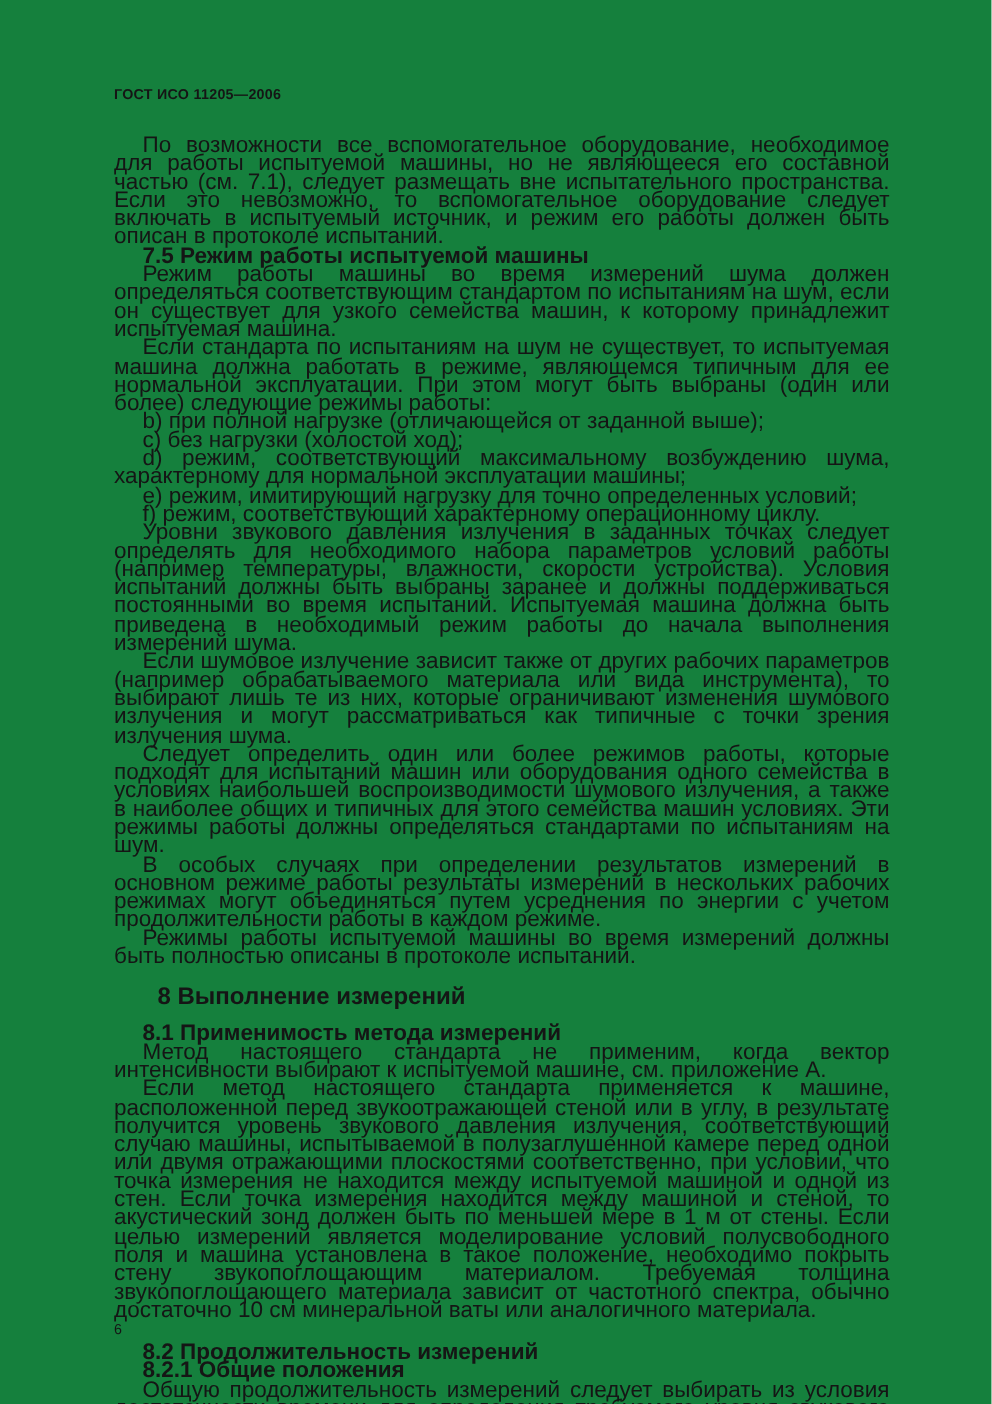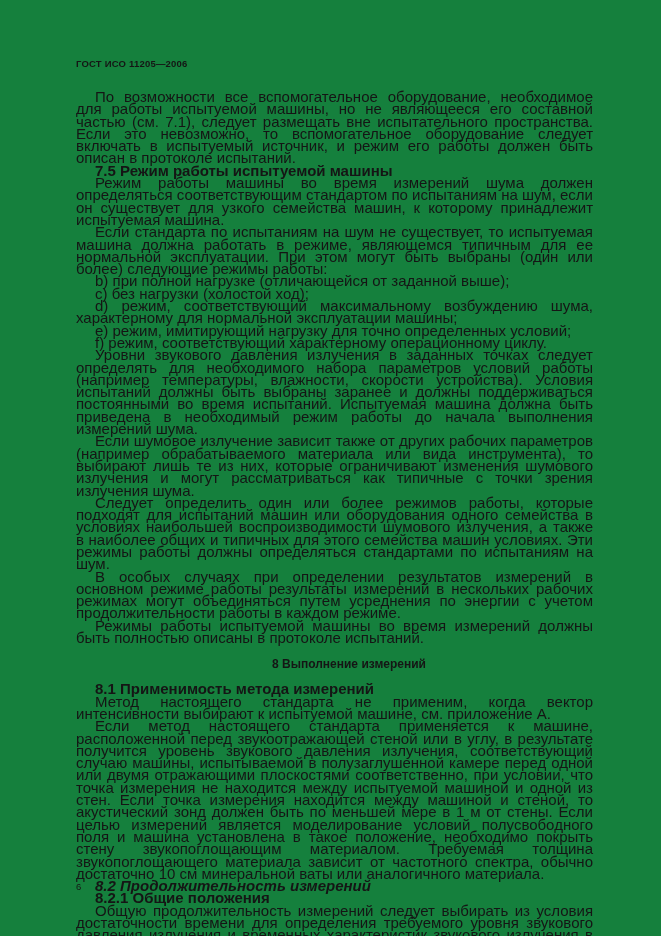--- a/index.html
+++ b/index.html
@@ -30,29 +30,28 @@
     text-align: justify;
     text-indent: 19px;
     hyphens: auto;
     -webkit-hyphens: auto;
   }
   .content .h3 {
     font-weight: bold;
   }
   .content .h2 {
     font-weight: bold;
-    font-size: 12px;
+    font-size: 16px;
     line-height: 13px;
-    text-align: center;
+    text-align: left;
     text-indent: 29px;
     margin: 14px 0 12px 0;
   }
   .content .mt {
-    margin-top: 0;
-    font-style: italic;
+    margin-top: 16px;
   }
   .page-number {
     position: absolute;
     left: 76px;
     bottom: 44px;
     font-size: 9.5px;
   }
 </style>
 </head>
 <body>

